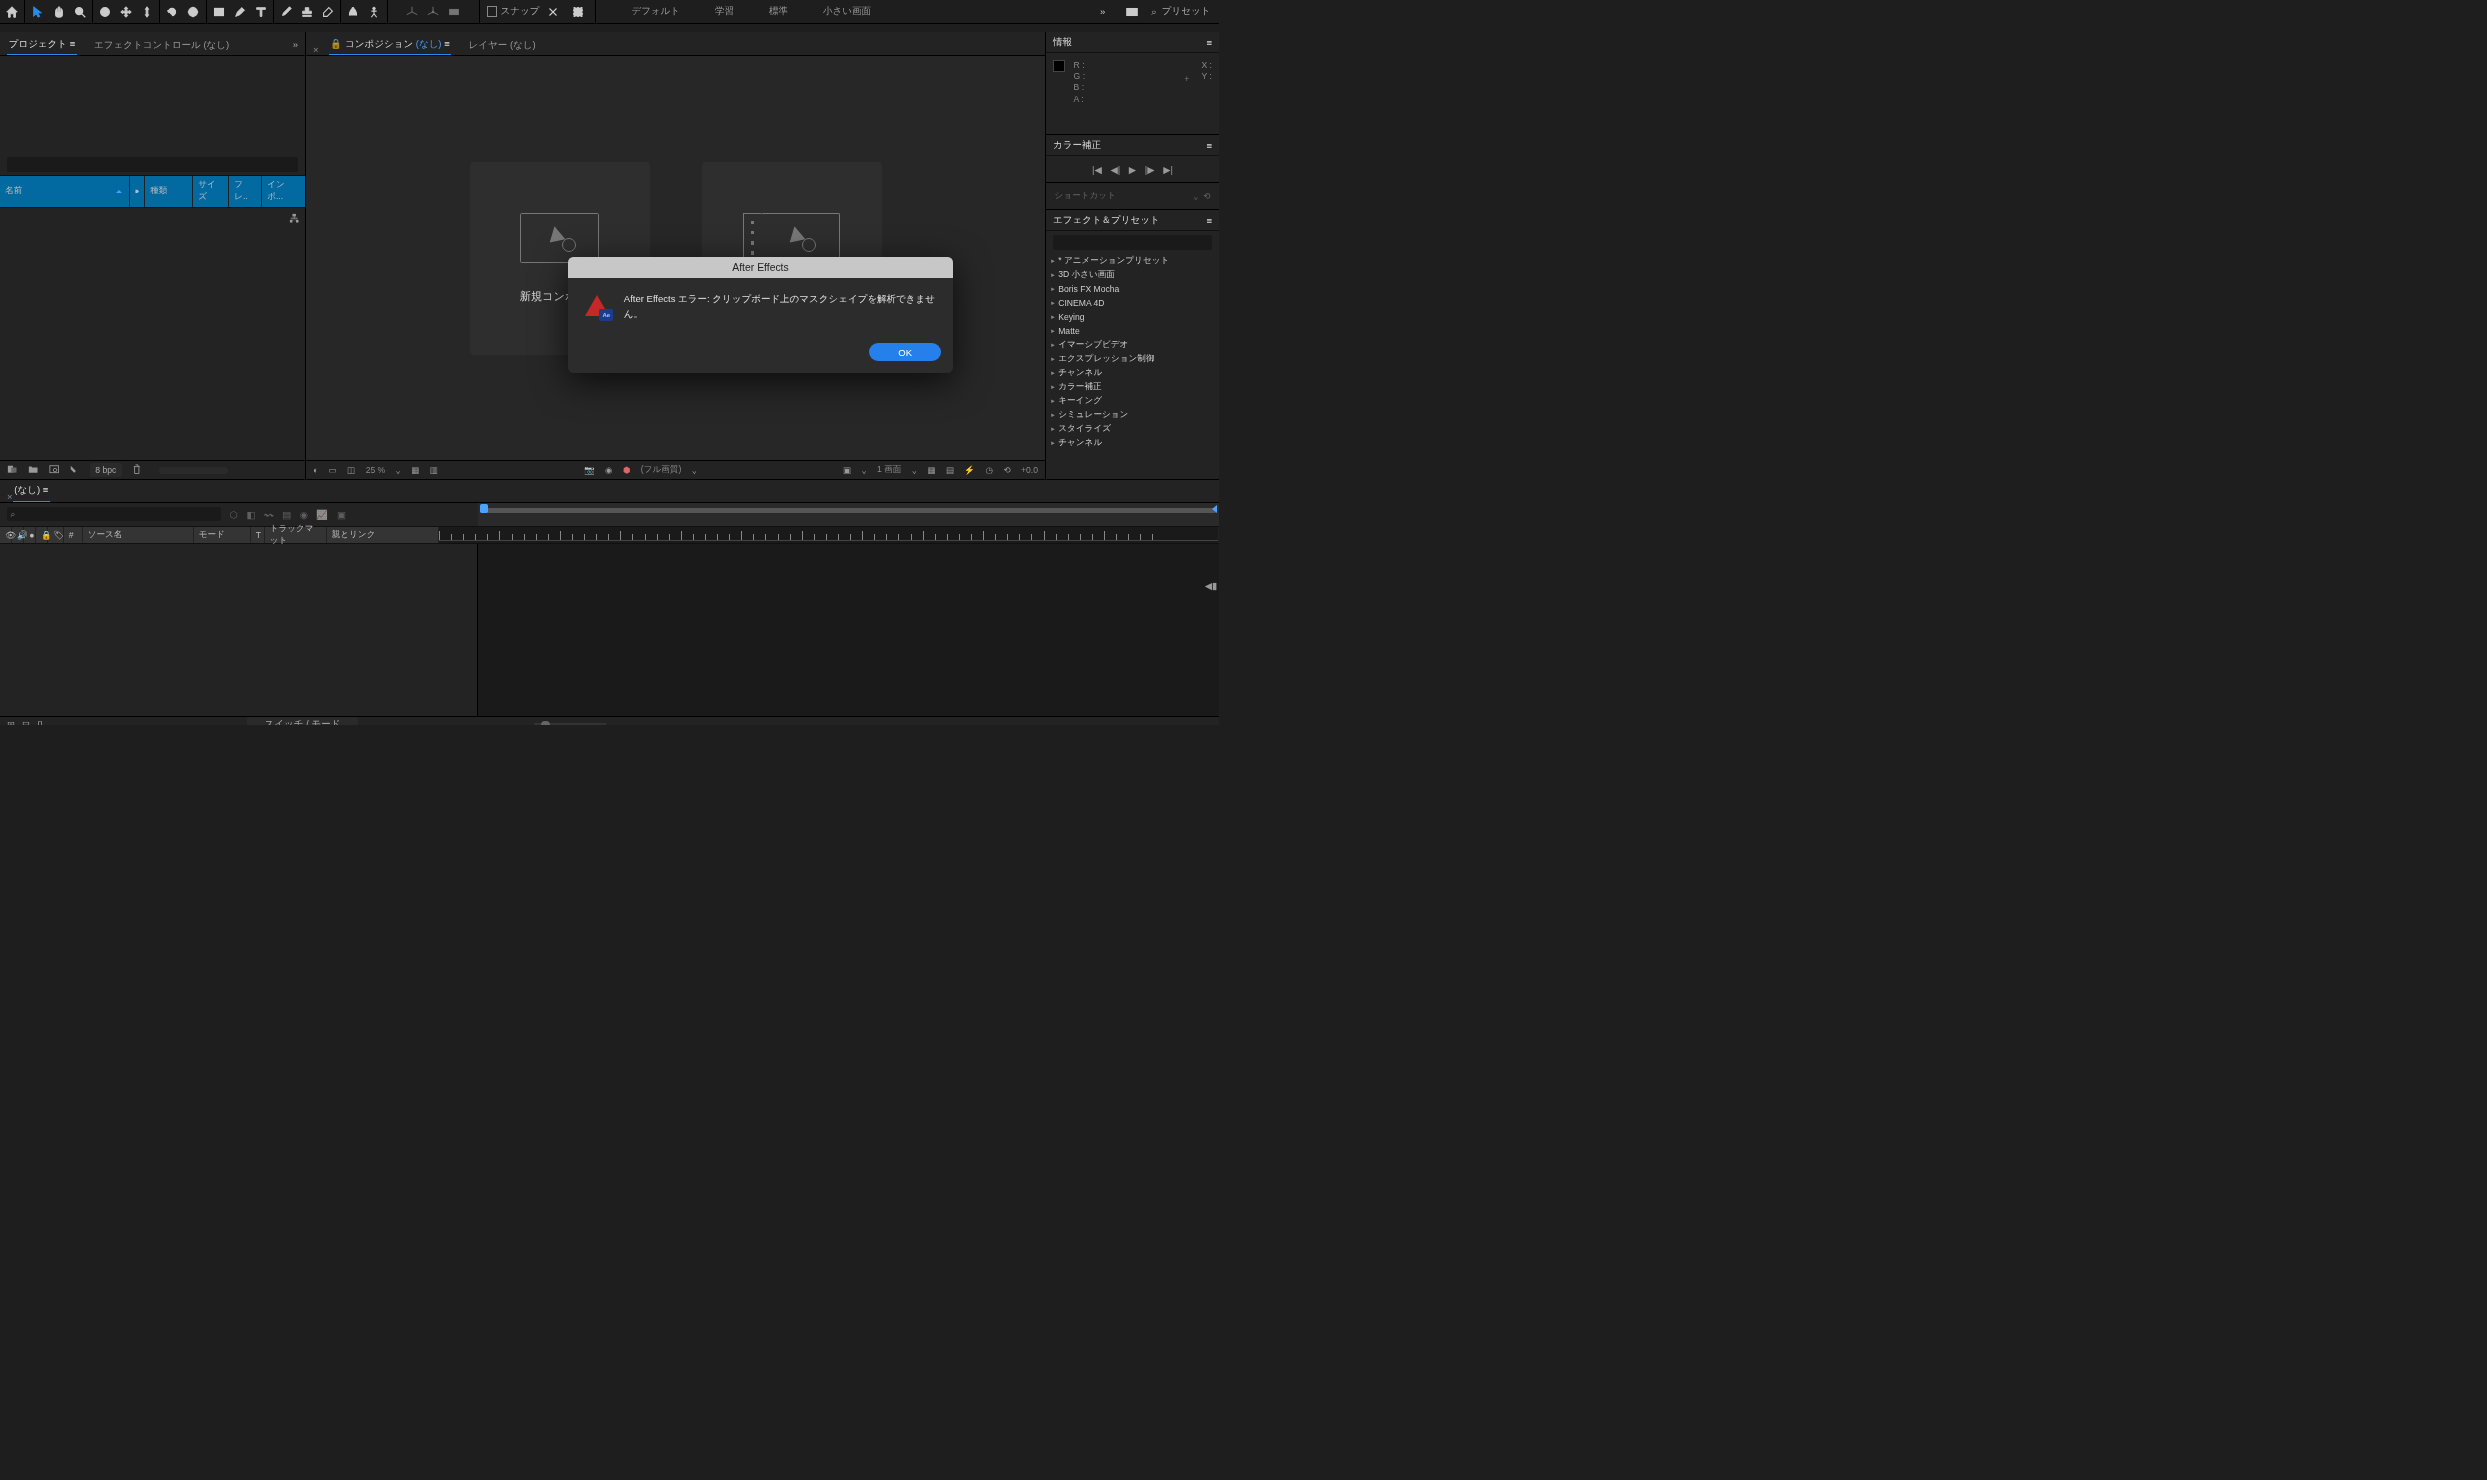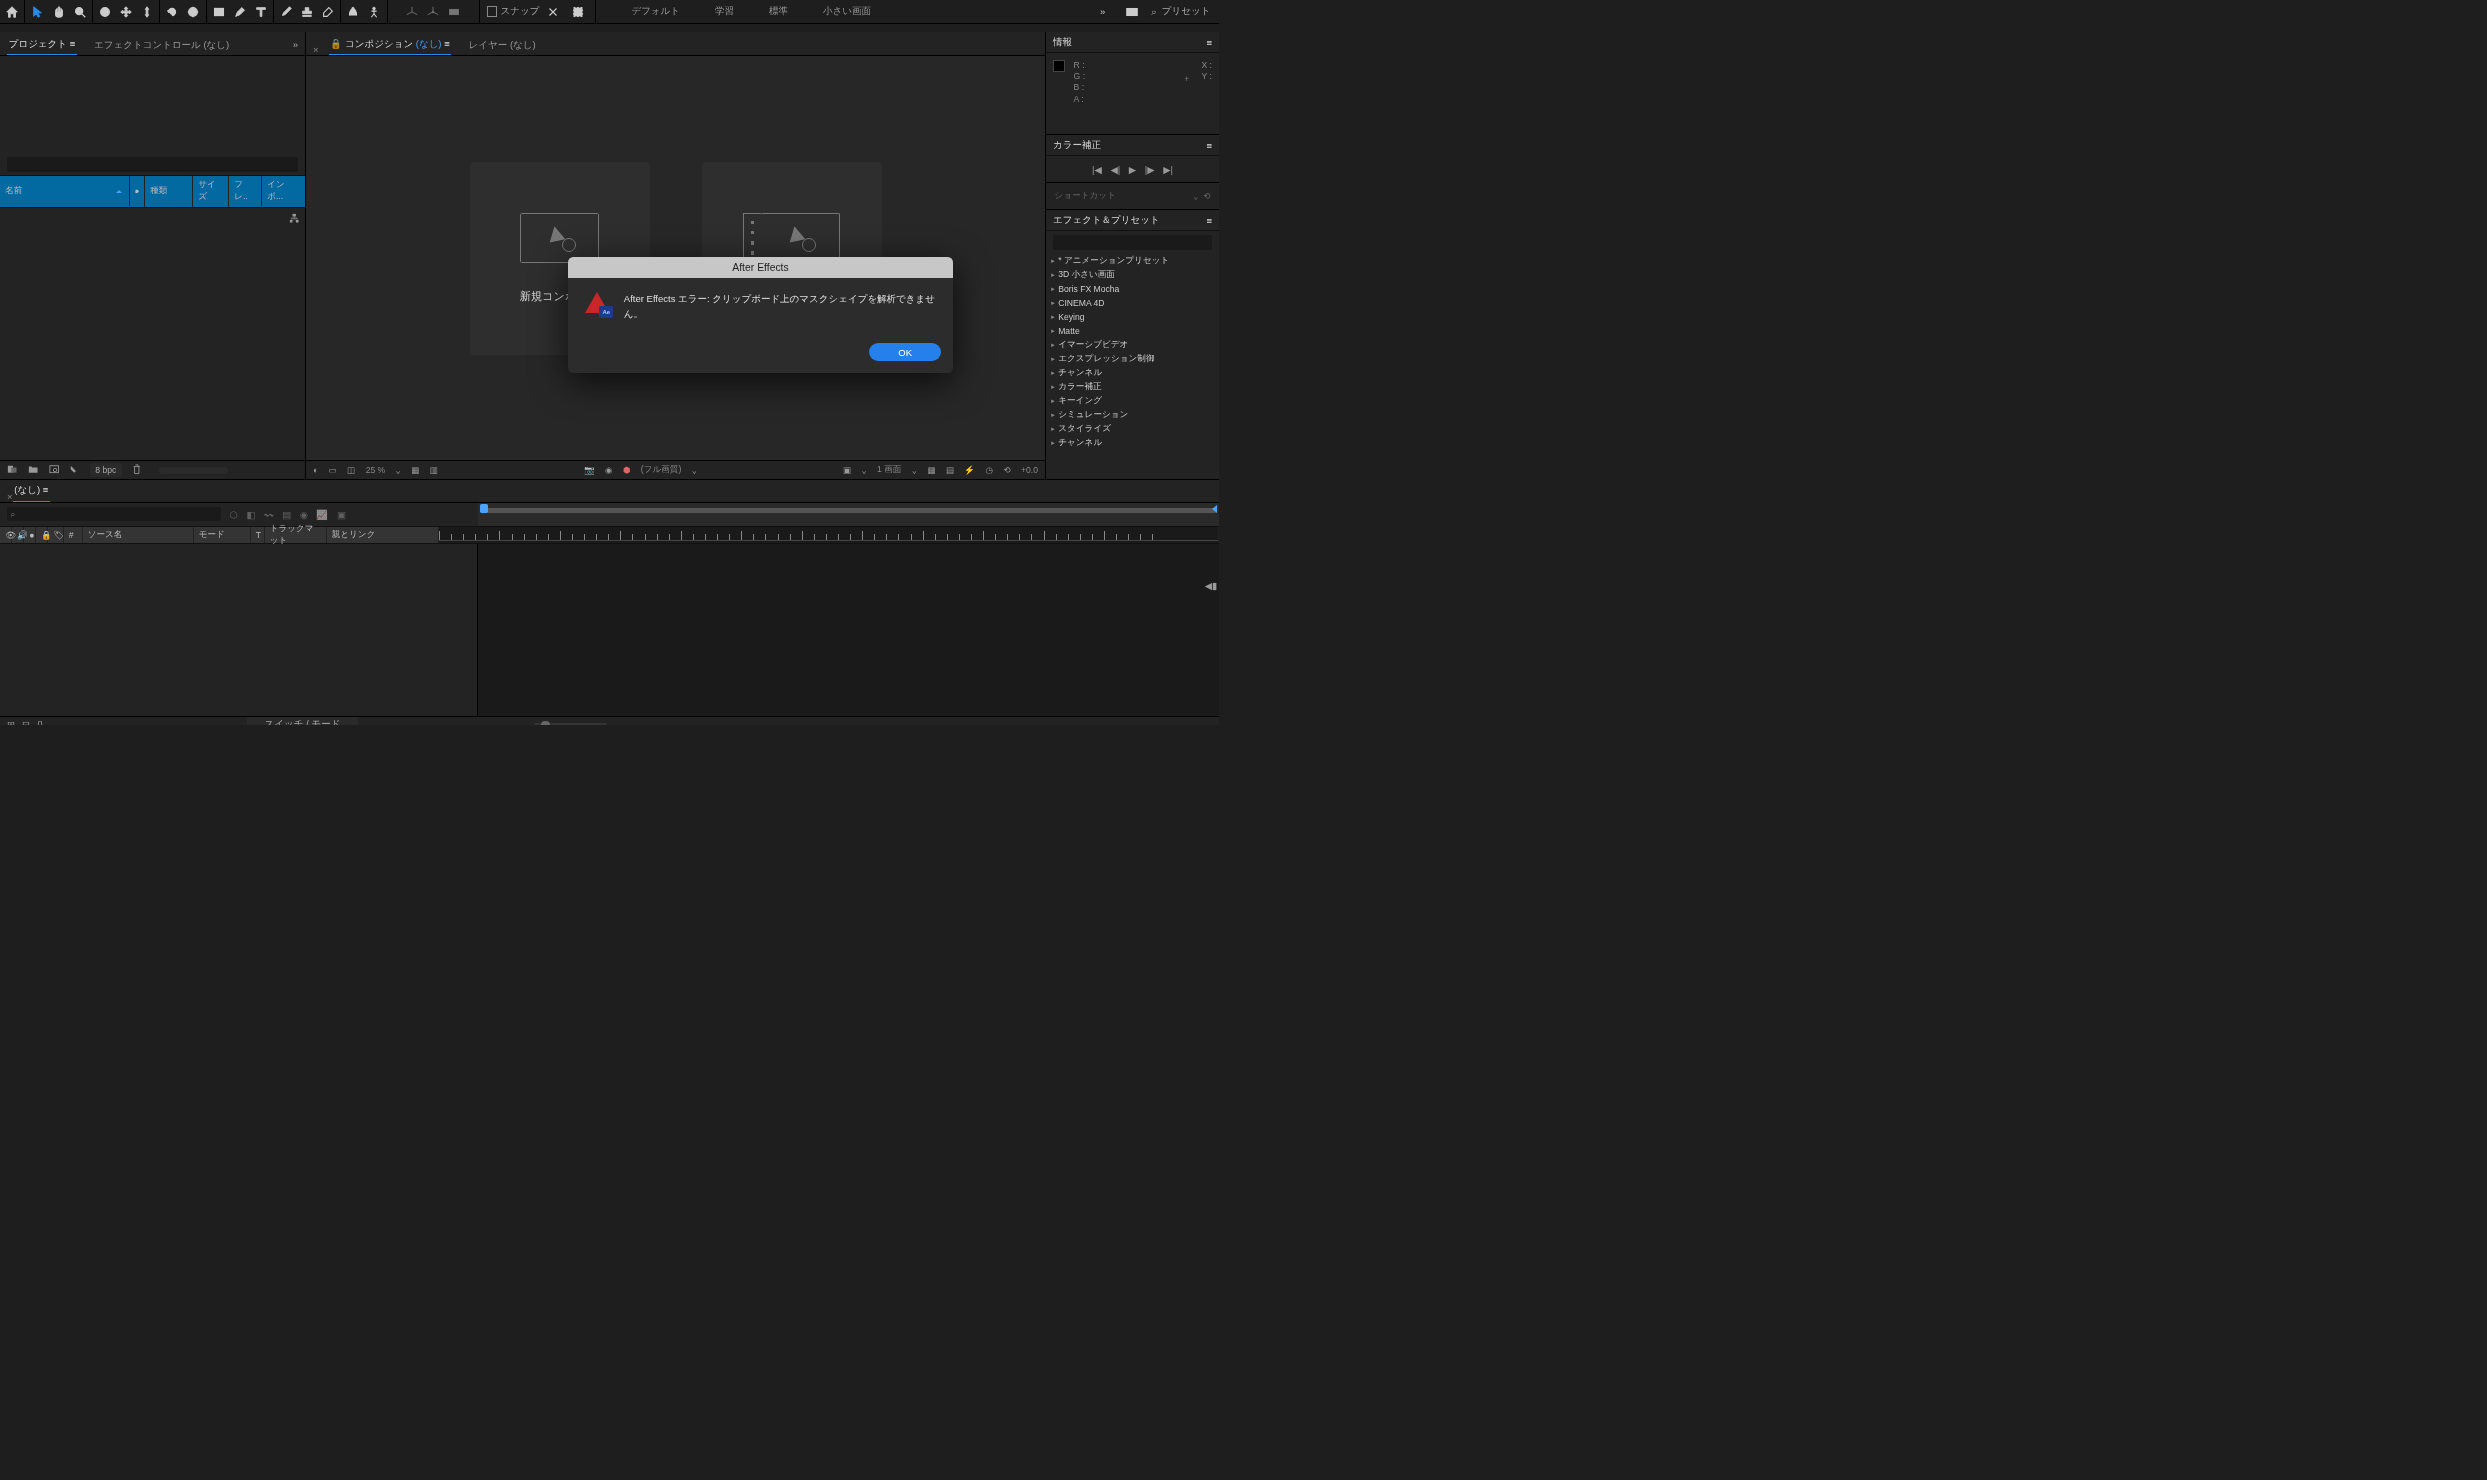--- a/index.html
+++ b/index.html
@@ -101,21 +101,21 @@
 .tick.major { height:8.6px; }
 .tl-side-toggle { position:absolute; right:1.7px; top:36px; color:#999; }
 .tl-footer { height:17.3px; border-top:0.9px solid #000; display:flex; align-items:center; padding:0 7px; gap:7px; }
 .tl-zoom { display:flex; align-items:center; gap:5.2px; margin-left:auto; width: 86px; }
 .zoom-track { flex:1; height:3.5px; background:#333; position:relative; }
 .zoom-handle { position:absolute; left:7px; top:-2.6px; width:8.6px; height:8.6px; border-radius:4.3px; background:#666; }
 
 
 .dialog { position:absolute; left:568px; top:257px; width:385px; background:#2c2c2c; border-radius:5.2px; box-shadow:0 8.6px 35px rgba(0,0,0,.7); overflow:hidden; }
 .dialog-title { background:#c7c7c7; color:#222; font-size:10.4px; font-weight:500; text-align:center; padding:5.2px 0; }
-.dialog-body { padding:14px 17.3px; display:flex; align-items:flex-start; gap:14px; }
+.dialog-body { padding:14px 17.3px; display:flex; align-items:center; gap:14px; }
 .dialog-icon { position:relative; width:26px; height:22.5px; }
 .dialog-tri { width:0; height:0; border-left:12px solid transparent; border-right:12px solid transparent; border-bottom:21px solid #c62828; position:relative; }
 .dialog-ae { position:absolute; right:-3.5px; bottom:-3.5px; width:14px; height:12px; background:#1a3c8a; border-radius:1.7px; display:flex; align-items:center; justify-content:center; font-size:6px; color:#a8c5ff; font-weight:bold; }
 .dialog-msg { color:#e0e0e0; font-size:9.5px; line-height:1.5; }
 .dialog-footer { padding:8.6px 12px 12px; display:flex; justify-content:flex-end;margin-left:32px; }
 .ok-btn { background:#2680eb; color:#fff; border:none; border-radius:10.4px; padding:3.5px 29px; font-size:9.5px; cursor:pointer; }
 
 .chev { font-family: monospace; }
 </style>
 </head>

